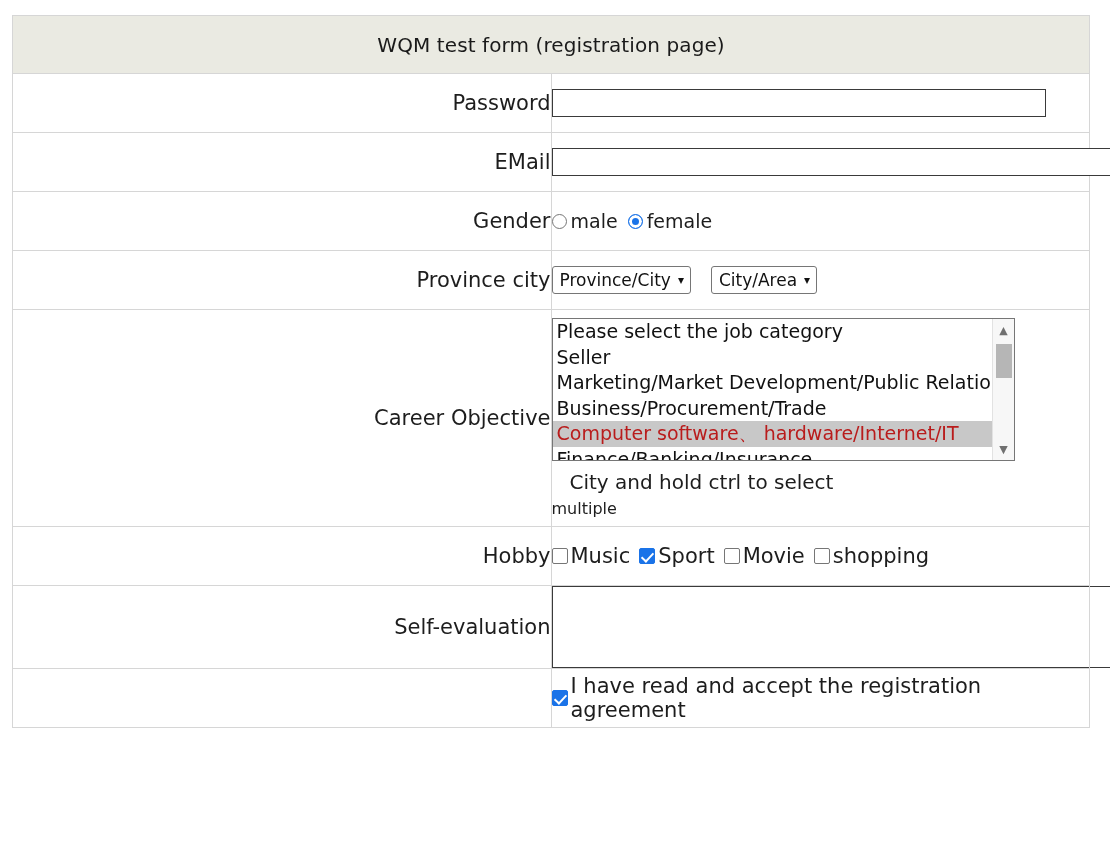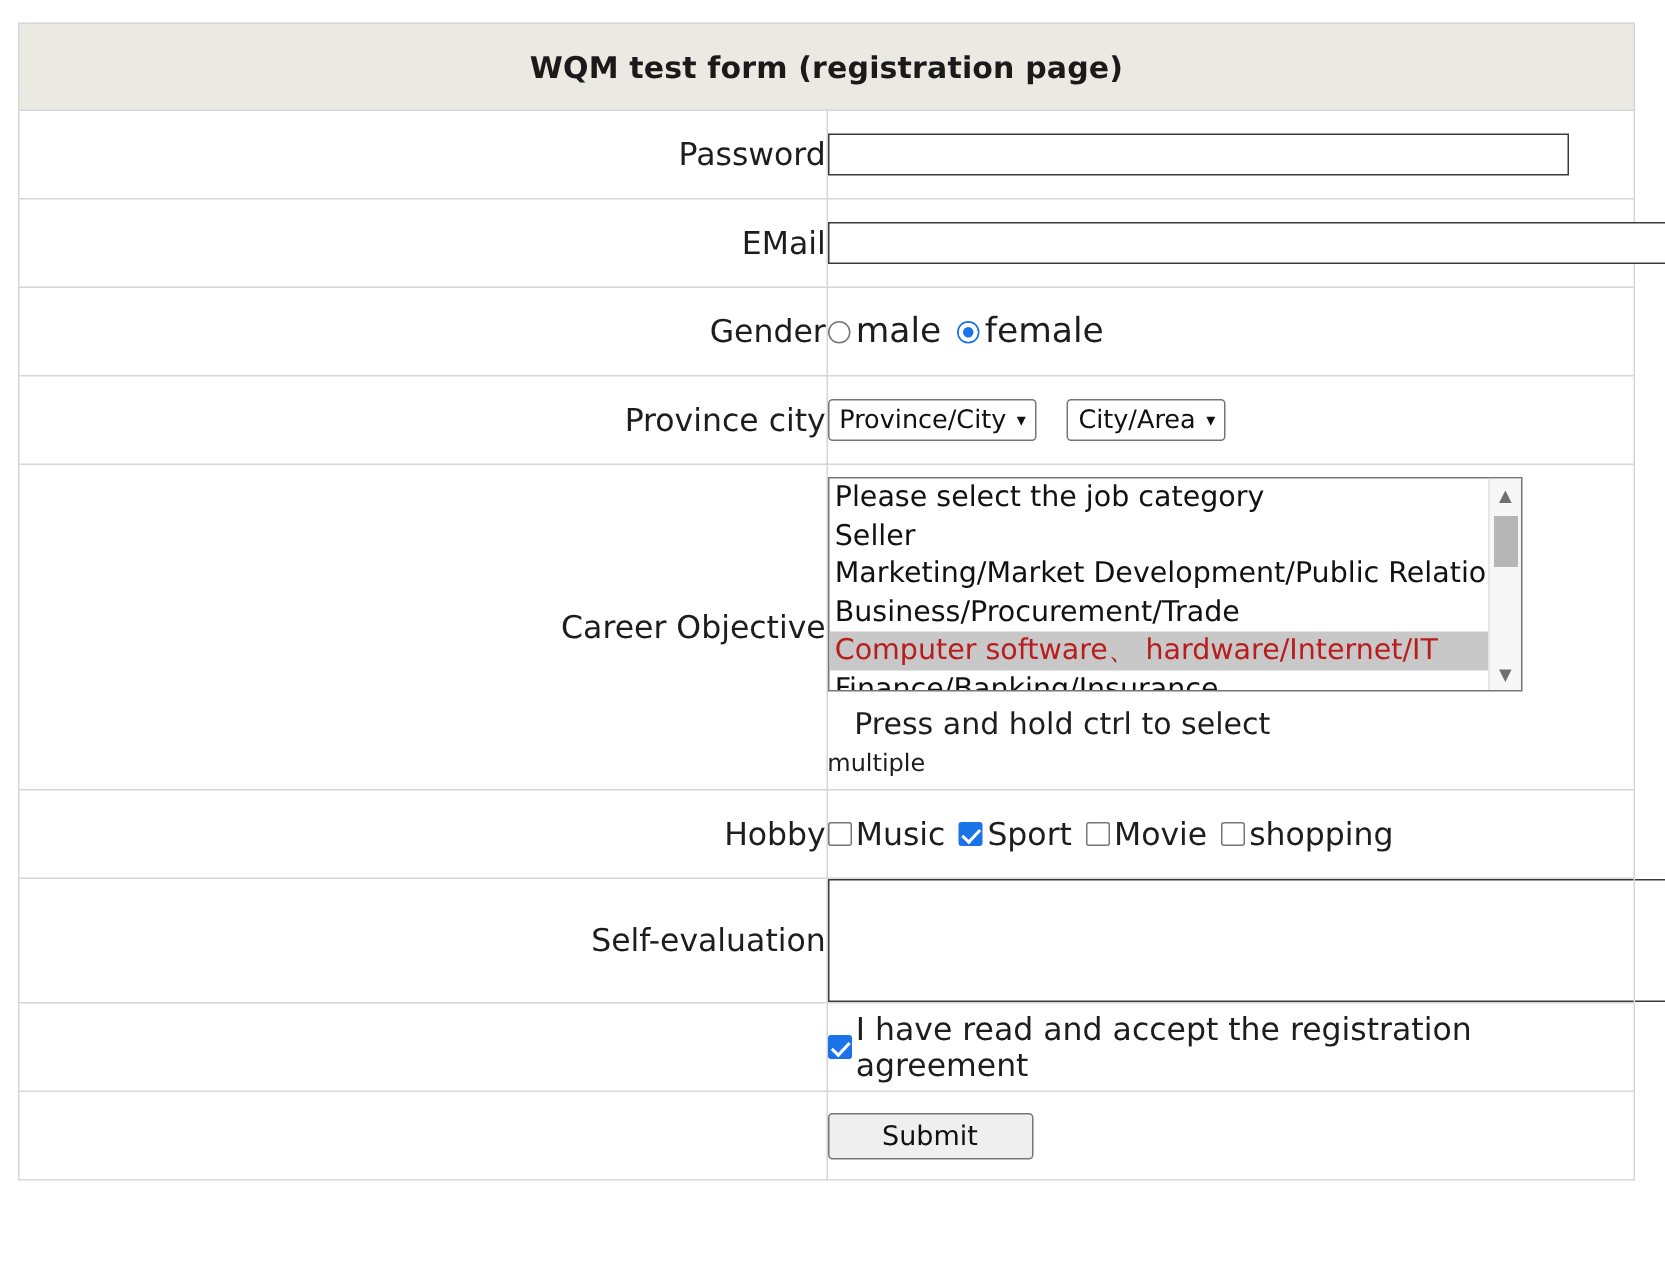--- a/index.html
+++ b/index.html
@@ -33,21 +33,21 @@
   table.form-table td, table.form-table th {
     border: 1px solid #d6d6d6;
     padding: 0;
     vertical-align: middle;
   }
 
   
   .form-caption {
     background: #eaeae2;
     text-align: center;
-    font-weight: bold;
+    font-weight: normal;
     font-size: 20px;
     color: #1a1a1a;
     height: 58px;
     letter-spacing: 0.1px;
   }
 
   
   .label-cell {
     width: 254px;
     text-align: right;
@@ -77,21 +77,21 @@
   input.w-user     { width: 494px; }
   input.w-password { width: 494px; }
   input.w-email    { width: 614px; }
 
   .row-h-std { height: 59px; }
 
   
   .radio-group {
     display: flex;
     align-items: center;
-    font-size: 23px;
+    font-size: 19px;
     color: #1d1d1d;
     gap: 0;
   }
   .radio-group label {
     display: inline-flex;
     align-items: center;
     margin-right: 10px;
     cursor: default;
   }
   .radio-dot {
@@ -371,21 +371,21 @@
                 <div class="lb-option selected">Computer software、 hardware/Internet/IT</div>
                 <div class="lb-option">Finance/Banking/Insurance</div>
               </div>
               <div class="lb-scrollbar">
                 <div class="lb-arrow up">▲</div>
                 <div class="lb-thumb"></div>
                 <div class="lb-arrow down">▼</div>
               </div>
             </div>
 
-            <div class="ctrl-hint">Press and hold ctrl to select</div>
+            <div class="ctrl-hint">City and hold ctrl to select</div>
             <div class="ctrl-hint-wrap">multiple</div>
           </div>
         </td>
       </tr>
 
       <tr class="row-h-std">
         <td class="label-cell">Hobby</td>
         <td class="field-cell">
           <div class="checkbox-group">
             <label>
@@ -418,22 +418,16 @@
       <tr class="row-h-std">
         <td class="label-cell"></td>
         <td class="field-cell">
           <label class="agreement-line">
             <span class="cb-box checked"></span>
             <span>I have read and accept the registration agreement</span>
           </label>
         </td>
       </tr>
 
-      <tr class="row-h-std">
-        <td class="label-cell"></td>
-        <td class="field-cell">
-          <button class="submit-btn" type="button">Submit</button>
-        </td>
-      </tr>
 
     </tbody>
   </table>
 </div>
 
 </body></html>

